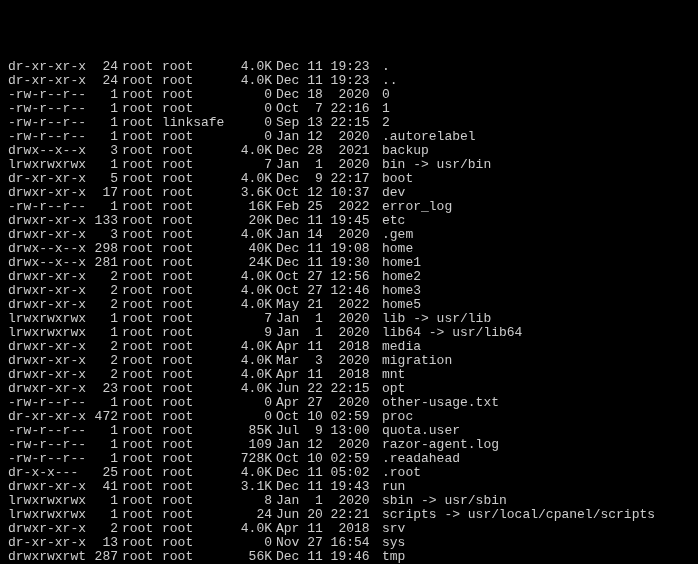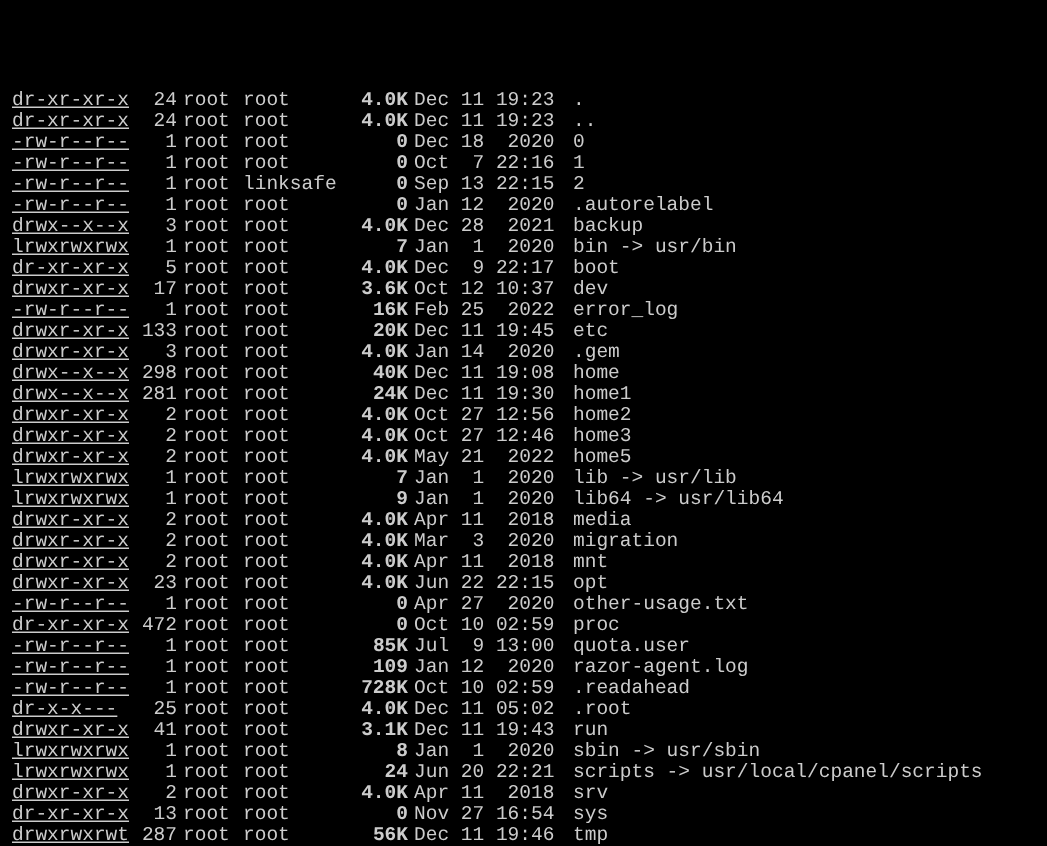--- a/index.html
+++ b/index.html
@@ -12,25 +12,25 @@
       line-height: 14px;
       white-space: pre;
       overflow: hidden;
       width: 698px;
       height: 564px;
       box-sizing: border-box;
     }
     .row {
       display: block;
     }
-    .perm { display: inline-block; width: 80px; text-decoration: underline; }
+    .perm { display: inline-block; width: 80px; }
     .links { display: inline-block; width: 30px; text-align: right; }
     .owner { display: inline-block; width: 40px; padding-left: 4px; }
     .group { display: inline-block; width: 70px; }
-    .size { display: inline-block; width: 40px; text-align: right; font-weight: bold; }
+    .size { display: inline-block; width: 40px; text-align: right; }
     .date { display: inline-block; width: 102px; padding-left: 4px; }
     .name { display: inline; padding-left: 4px; }
   </style>
 </head>
 <body>
 
 
 
 <div id="listing-container"><div class="row"><span class="perm">dr-xr-xr-x</span><span class="links">24</span><span class="owner">root</span><span class="group">root</span><span class="size">4.0K</span><span class="date">Dec 11 19:23</span><span class="name">.</span></div><div class="row"><span class="perm">dr-xr-xr-x</span><span class="links">24</span><span class="owner">root</span><span class="group">root</span><span class="size">4.0K</span><span class="date">Dec 11 19:23</span><span class="name">..</span></div><div class="row"><span class="perm">-rw-r--r--</span><span class="links">1</span><span class="owner">root</span><span class="group">root</span><span class="size">0</span><span class="date">Dec 18  2020</span><span class="name">0</span></div><div class="row"><span class="perm">-rw-r--r--</span><span class="links">1</span><span class="owner">root</span><span class="group">root</span><span class="size">0</span><span class="date">Oct  7 22:16</span><span class="name">1</span></div><div class="row"><span class="perm">-rw-r--r--</span><span class="links">1</span><span class="owner">root</span><span class="group">linksafe</span><span class="size">0</span><span class="date">Sep 13 22:15</span><span class="name">2</span></div><div class="row"><span class="perm">-rw-r--r--</span><span class="links">1</span><span class="owner">root</span><span class="group">root</span><span class="size">0</span><span class="date">Jan 12  2020</span><span class="name">.autorelabel</span></div><div class="row"><span class="perm">drwx--x--x</span><span class="links">3</span><span class="owner">root</span><span class="group">root</span><span class="size">4.0K</span><span class="date">Dec 28  2021</span><span class="name">backup</span></div><div class="row"><span class="perm">lrwxrwxrwx</span><span class="links">1</span><span class="owner">root</span><span class="group">root</span><span class="size">7</span><span class="date">Jan  1  2020</span><span class="name">bin -&gt; usr/bin</span></div><div class="row"><span class="perm">dr-xr-xr-x</span><span class="links">5</span><span class="owner">root</span><span class="group">root</span><span class="size">4.0K</span><span class="date">Dec  9 22:17</span><span class="name">boot</span></div><div class="row"><span class="perm">drwxr-xr-x</span><span class="links">17</span><span class="owner">root</span><span class="group">root</span><span class="size">3.6K</span><span class="date">Oct 12 10:37</span><span class="name">dev</span></div><div class="row"><span class="perm">-rw-r--r--</span><span class="links">1</span><span class="owner">root</span><span class="group">root</span><span class="size">16K</span><span class="date">Feb 25  2022</span><span class="name">error_log</span></div><div class="row"><span class="perm">drwxr-xr-x</span><span class="links">133</span><span class="owner">root</span><span class="group">root</span><span class="size">20K</span><span class="date">Dec 11 19:45</span><span class="name">etc</span></div><div class="row"><span class="perm">drwxr-xr-x</span><span class="links">3</span><span class="owner">root</span><span class="group">root</span><span class="size">4.0K</span><span class="date">Jan 14  2020</span><span class="name">.gem</span></div><div class="row"><span class="perm">drwx--x--x</span><span class="links">298</span><span class="owner">root</span><span class="group">root</span><span class="size">40K</span><span class="date">Dec 11 19:08</span><span class="name">home</span></div><div class="row"><span class="perm">drwx--x--x</span><span class="links">281</span><span class="owner">root</span><span class="group">root</span><span class="size">24K</span><span class="date">Dec 11 19:30</span><span class="name">home1</span></div><div class="row"><span class="perm">drwxr-xr-x</span><span class="links">2</span><span class="owner">root</span><span class="group">root</span><span class="size">4.0K</span><span class="date">Oct 27 12:56</span><span class="name">home2</span></div><div class="row"><span class="perm">drwxr-xr-x</span><span class="links">2</span><span class="owner">root</span><span class="group">root</span><span class="size">4.0K</span><span class="date">Oct 27 12:46</span><span class="name">home3</span></div><div class="row"><span class="perm">drwxr-xr-x</span><span class="links">2</span><span class="owner">root</span><span class="group">root</span><span class="size">4.0K</span><span class="date">May 21  2022</span><span class="name">home5</span></div><div class="row"><span class="perm">lrwxrwxrwx</span><span class="links">1</span><span class="owner">root</span><span class="group">root</span><span class="size">7</span><span class="date">Jan  1  2020</span><span class="name">lib -&gt; usr/lib</span></div><div class="row"><span class="perm">lrwxrwxrwx</span><span class="links">1</span><span class="owner">root</span><span class="group">root</span><span class="size">9</span><span class="date">Jan  1  2020</span><span class="name">lib64 -&gt; usr/lib64</span></div><div class="row"><span class="perm">drwxr-xr-x</span><span class="links">2</span><span class="owner">root</span><span class="group">root</span><span class="size">4.0K</span><span class="date">Apr 11  2018</span><span class="name">media</span></div><div class="row"><span class="perm">drwxr-xr-x</span><span class="links">2</span><span class="owner">root</span><span class="group">root</span><span class="size">4.0K</span><span class="date">Mar  3  2020</span><span class="name">migration</span></div><div class="row"><span class="perm">drwxr-xr-x</span><span class="links">2</span><span class="owner">root</span><span class="group">root</span><span class="size">4.0K</span><span class="date">Apr 11  2018</span><span class="name">mnt</span></div><div class="row"><span class="perm">drwxr-xr-x</span><span class="links">23</span><span class="owner">root</span><span class="group">root</span><span class="size">4.0K</span><span class="date">Jun 22 22:15</span><span class="name">opt</span></div><div class="row"><span class="perm">-rw-r--r--</span><span class="links">1</span><span class="owner">root</span><span class="group">root</span><span class="size">0</span><span class="date">Apr 27  2020</span><span class="name">other-usage.txt</span></div><div class="row"><span class="perm">dr-xr-xr-x</span><span class="links">472</span><span class="owner">root</span><span class="group">root</span><span class="size">0</span><span class="date">Oct 10 02:59</span><span class="name">proc</span></div><div class="row"><span class="perm">-rw-r--r--</span><span class="links">1</span><span class="owner">root</span><span class="group">root</span><span class="size">85K</span><span class="date">Jul  9 13:00</span><span class="name">quota.user</span></div><div class="row"><span class="perm">-rw-r--r--</span><span class="links">1</span><span class="owner">root</span><span class="group">root</span><span class="size">109</span><span class="date">Jan 12  2020</span><span class="name">razor-agent.log</span></div><div class="row"><span class="perm">-rw-r--r--</span><span class="links">1</span><span class="owner">root</span><span class="group">root</span><span class="size">728K</span><span class="date">Oct 10 02:59</span><span class="name">.readahead</span></div><div class="row"><span class="perm">dr-x-x---</span><span class="links">25</span><span class="owner">root</span><span class="group">root</span><span class="size">4.0K</span><span class="date">Dec 11 05:02</span><span class="name">.root</span></div><div class="row"><span class="perm">drwxr-xr-x</span><span class="links">41</span><span class="owner">root</span><span class="group">root</span><span class="size">3.1K</span><span class="date">Dec 11 19:43</span><span class="name">run</span></div><div class="row"><span class="perm">lrwxrwxrwx</span><span class="links">1</span><span class="owner">root</span><span class="group">root</span><span class="size">8</span><span class="date">Jan  1  2020</span><span class="name">sbin -&gt; usr/sbin</span></div><div class="row"><span class="perm">lrwxrwxrwx</span><span class="links">1</span><span class="owner">root</span><span class="group">root</span><span class="size">24</span><span class="date">Jun 20 22:21</span><span class="name">scripts -&gt; usr/local/cpanel/scripts</span></div><div class="row"><span class="perm">drwxr-xr-x</span><span class="links">2</span><span class="owner">root</span><span class="group">root</span><span class="size">4.0K</span><span class="date">Apr 11  2018</span><span class="name">srv</span></div><div class="row"><span class="perm">dr-xr-xr-x</span><span class="links">13</span><span class="owner">root</span><span class="group">root</span><span class="size">0</span><span class="date">Nov 27 16:54</span><span class="name">sys</span></div><div class="row"><span class="perm">drwxrwxrwt</span><span class="links">287</span><span class="owner">root</span><span class="group">root</span><span class="size">56K</span><span class="date">Dec 11 19:46</span><span class="name">tmp</span></div></div>
 

